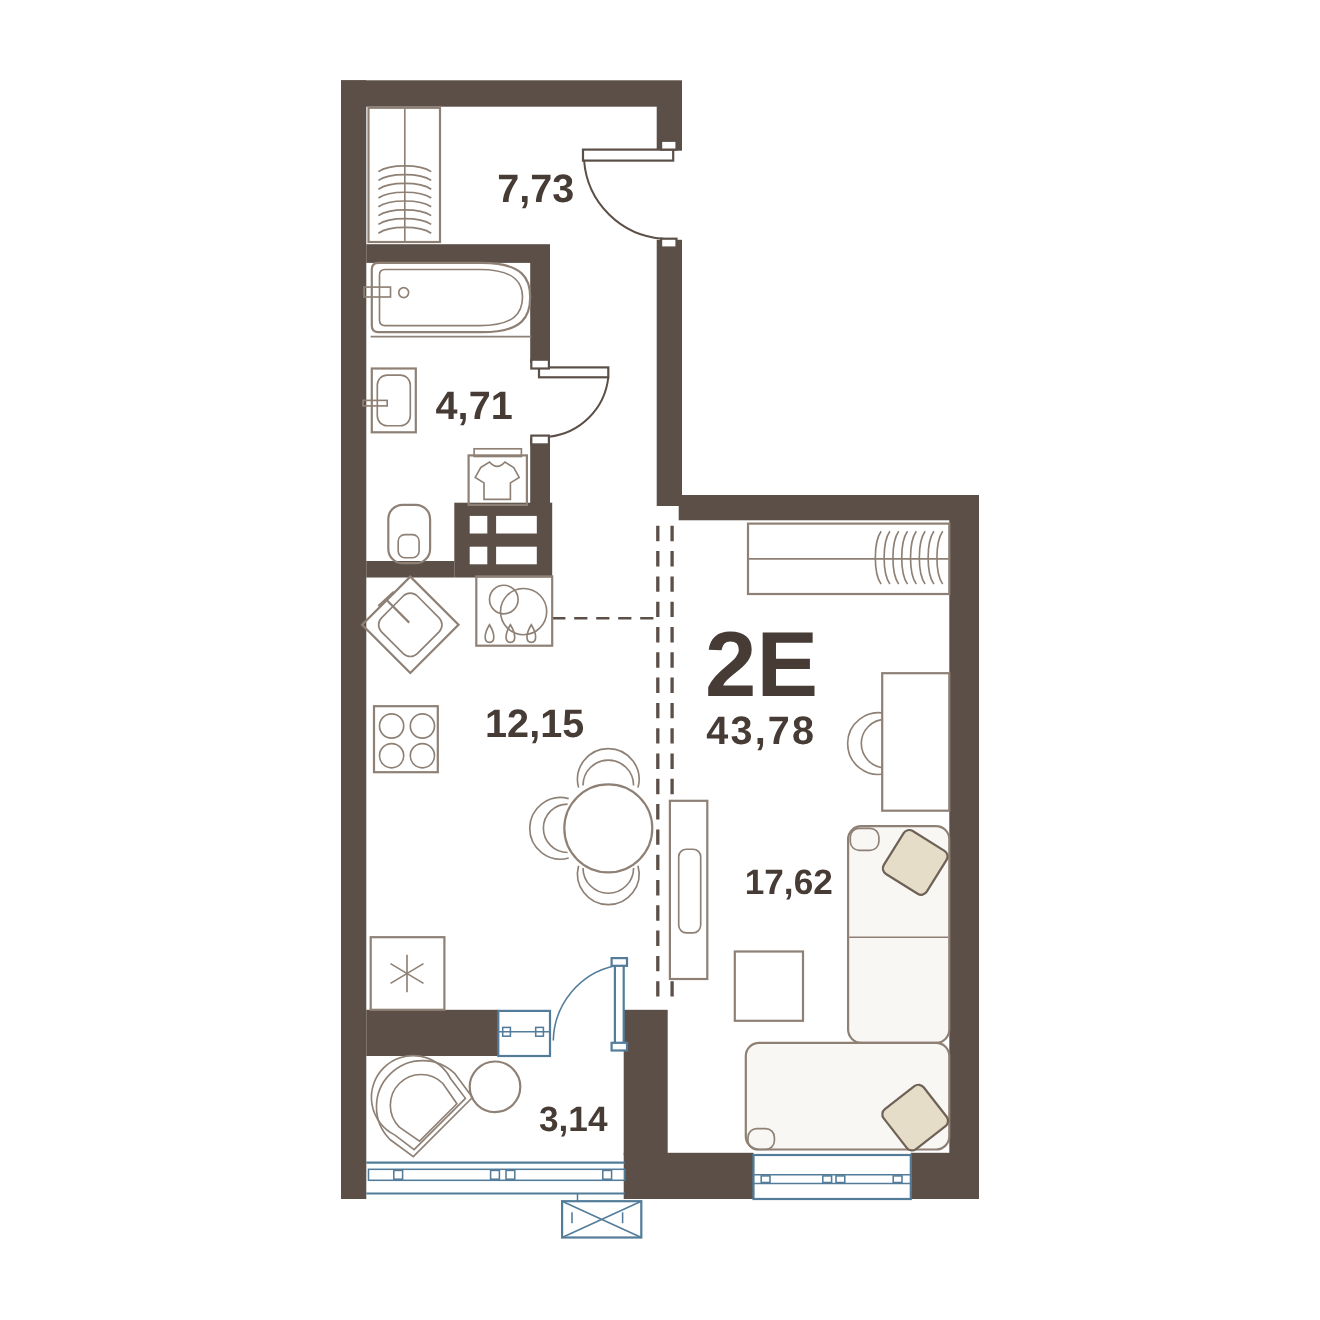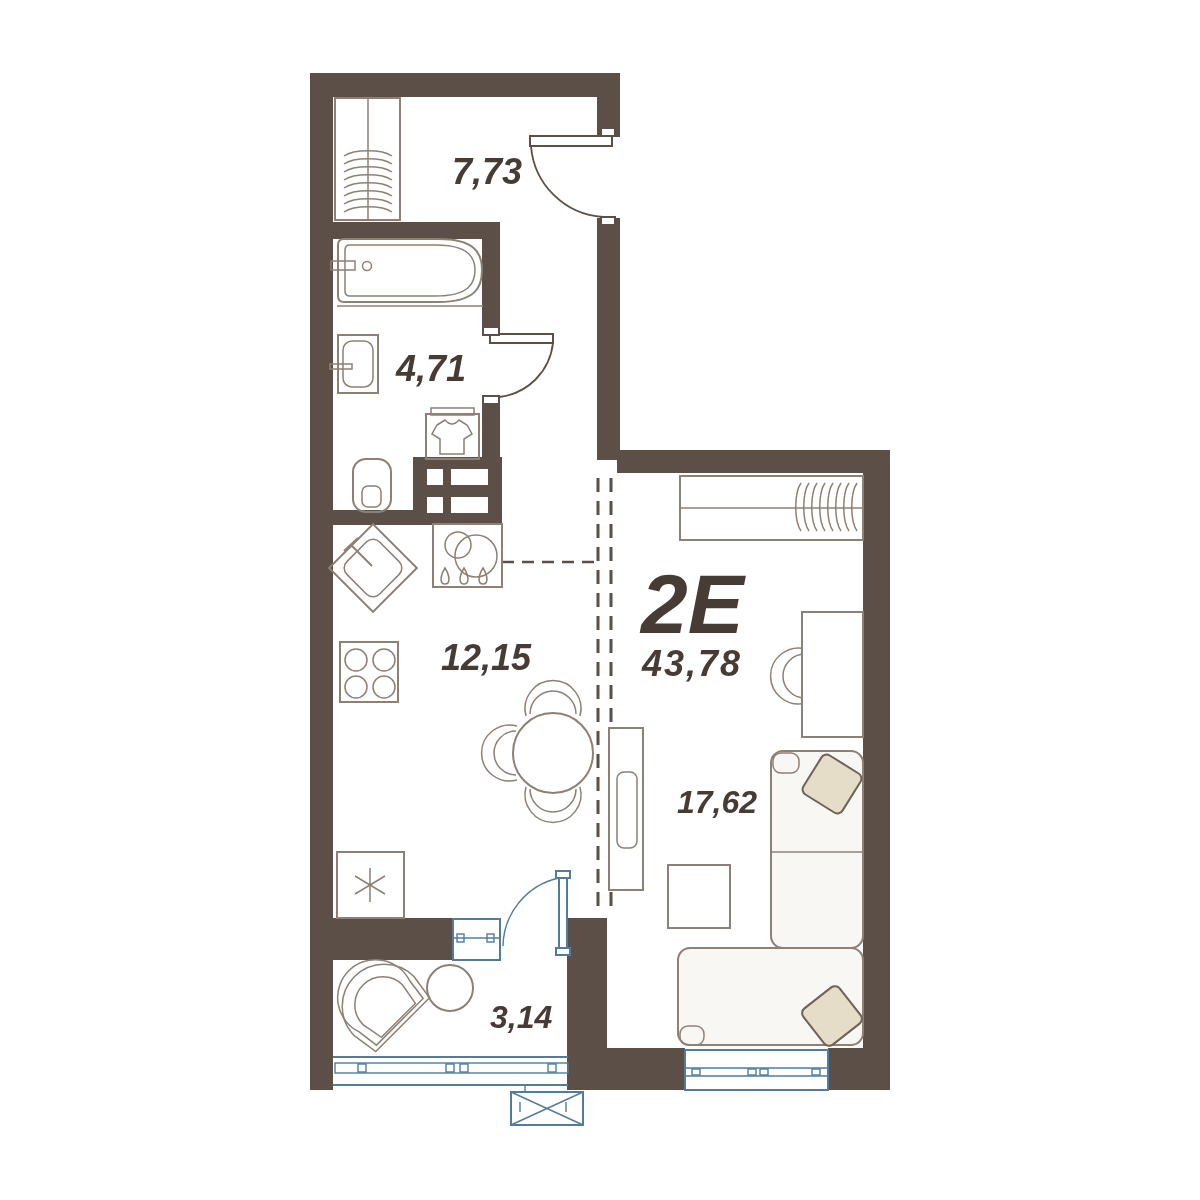--- a/index.html
+++ b/index.html
@@ -1,16 +1,16 @@
 <!DOCTYPE html>
 <html><head>
 <meta charset="utf-8">
 <style>
   html,body{margin:0;padding:0;background:#ffffff;}
-  .canvas{width:1200px;height:1200px;position:relative;background:#ffffff;overflow:hidden;font-style:italic;}
+  .canvas{width:1200px;height:1200px;position:relative;background:#ffffff;overflow:hidden;}
   svg text{font-family:"Liberation Sans", sans-serif;font-weight:700;fill:#463b35;}
   .w  {fill:#5b4f47;stroke:none;}
   .hole{fill:#ffffff;stroke:none;}
   .f  {fill:none;stroke:#8e8075;stroke-width:2;}
   .f1 {fill:none;stroke:#8e8075;stroke-width:1.5;}
   .fw {fill:#ffffff;stroke:#8e8075;stroke-width:2;}
   .sofa{fill:#f8f7f4;stroke:#8e8075;stroke-width:2;}
   .pil{fill:#e6ddc8;stroke:#6e6156;stroke-width:2;}
   .b  {fill:none;stroke:#527c99;stroke-width:2;}
   .bw {fill:#ffffff;stroke:#527c99;stroke-width:2;}

